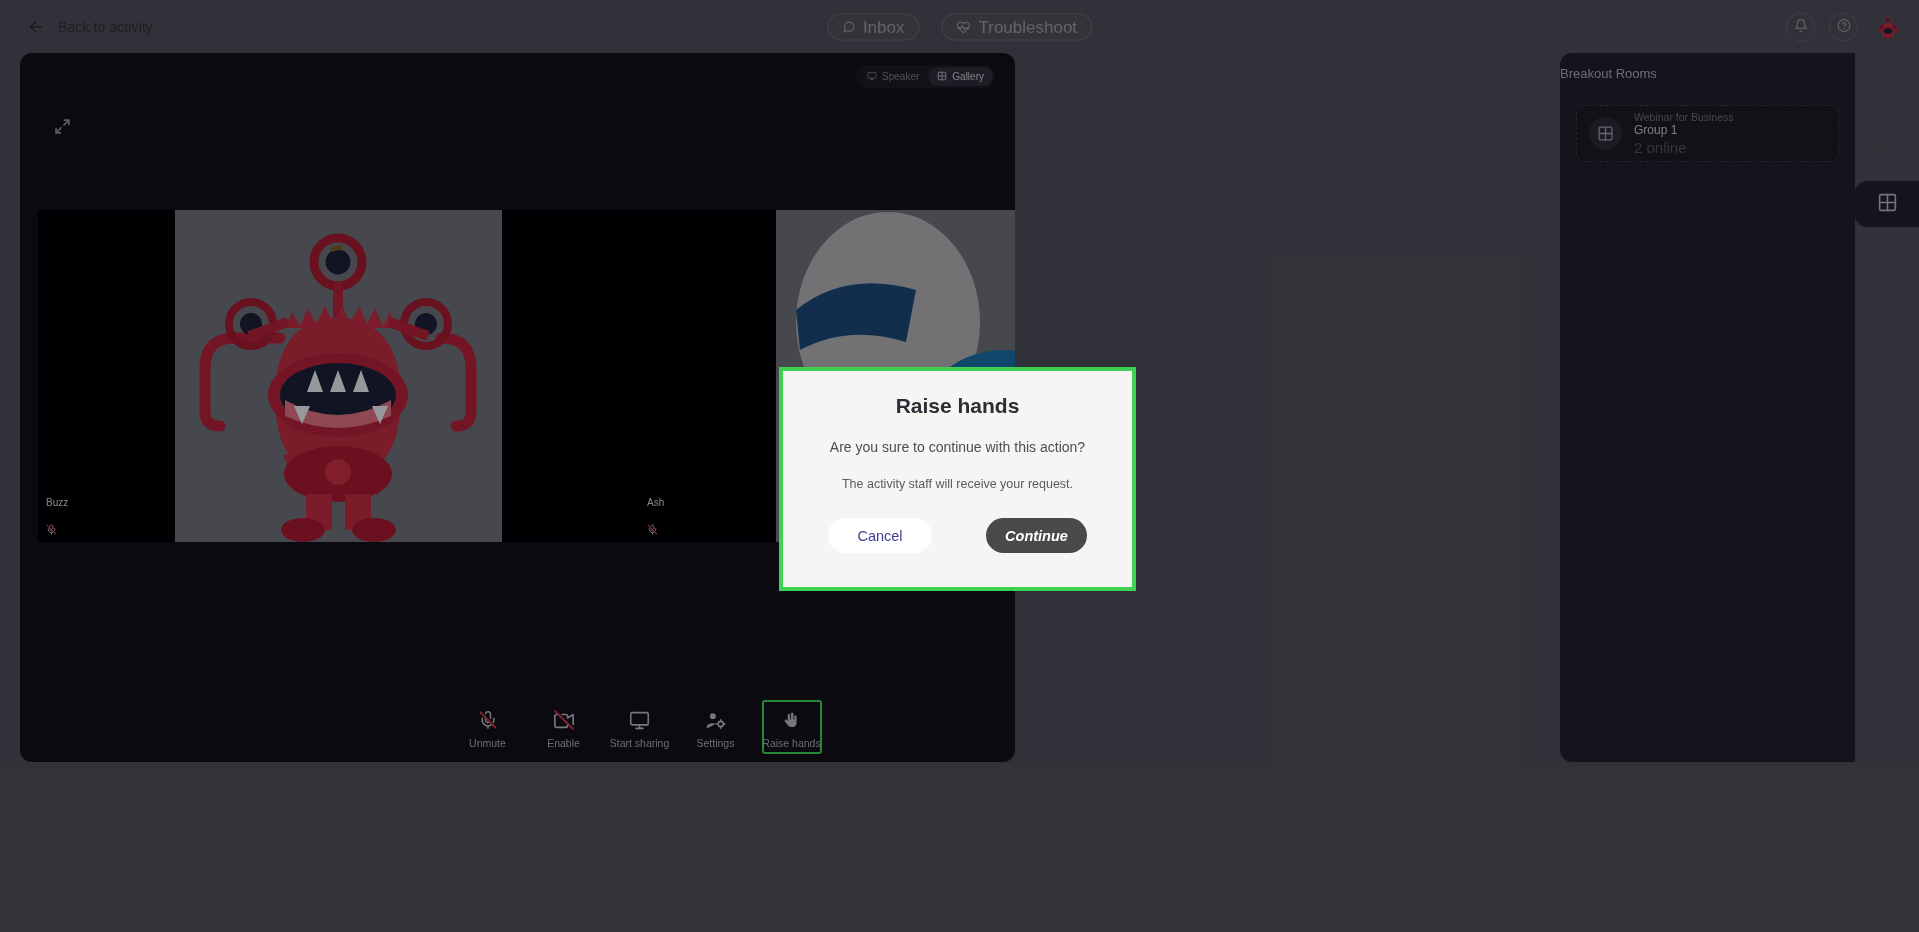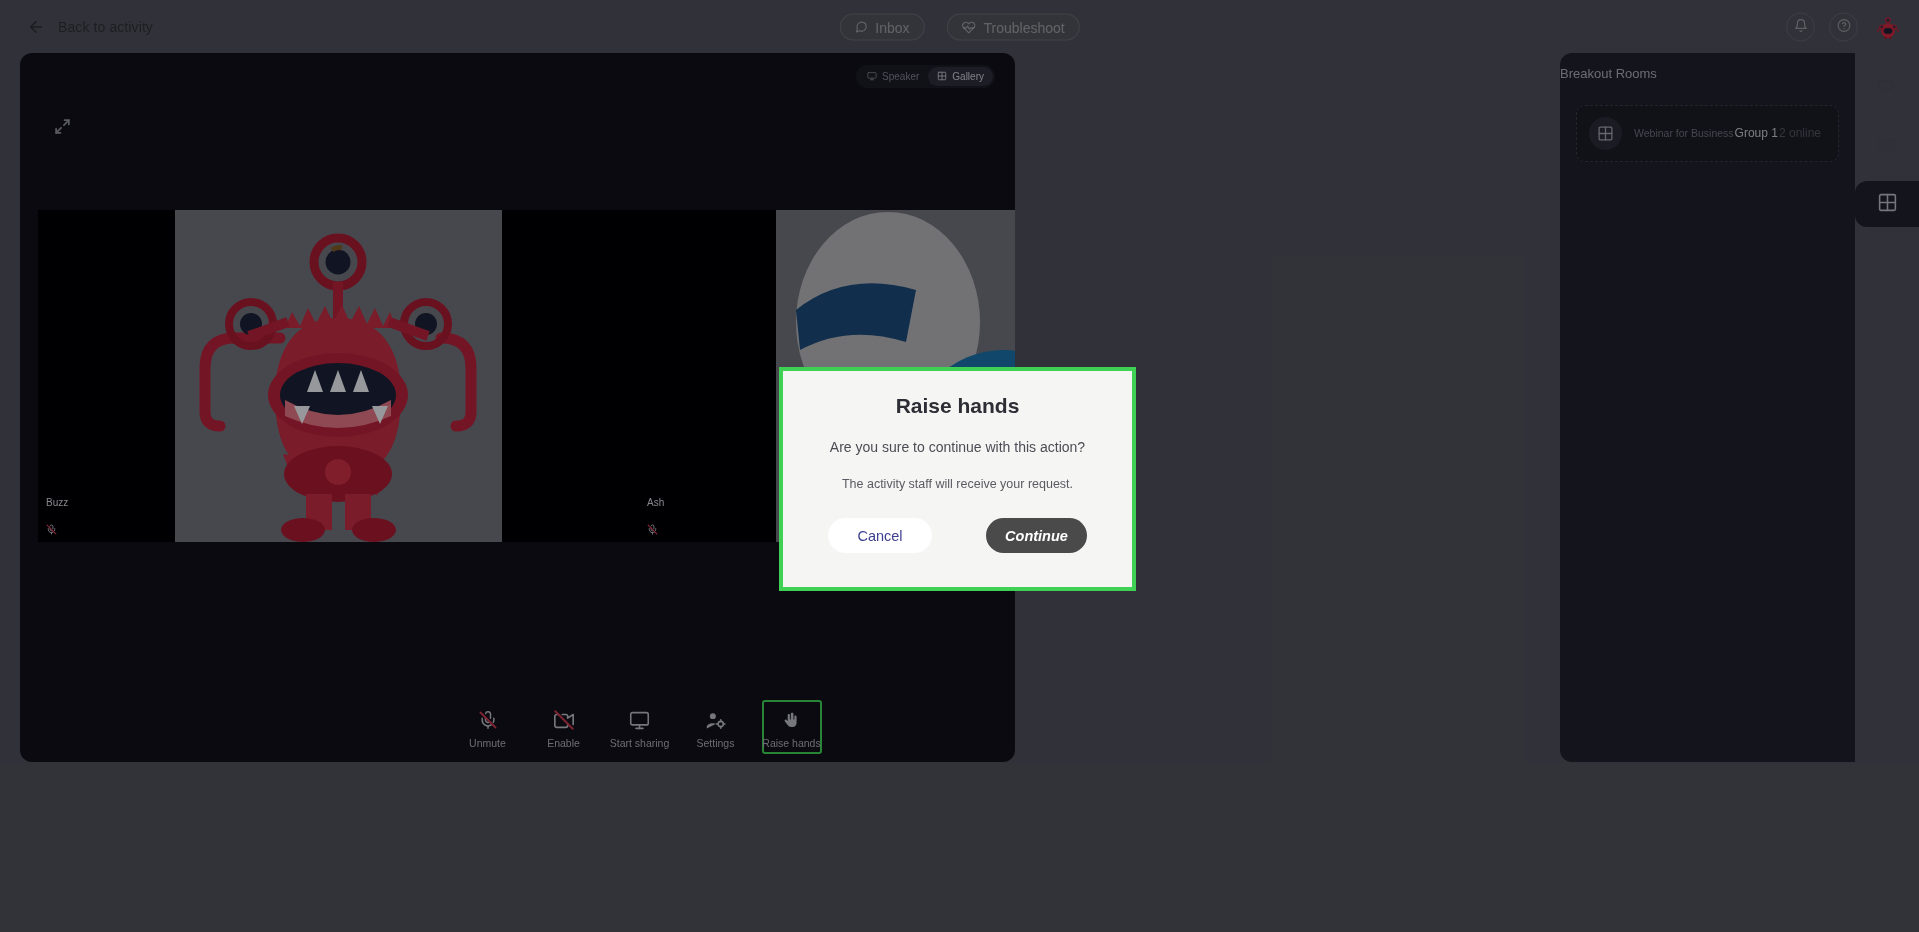--- a/index.html
+++ b/index.html
@@ -41,21 +41,21 @@
     transform: translate(-50%, -50%);
     display: flex; align-items: center; gap: 22px;
   }
   .pill {
     display: flex; align-items: center; gap: 8px;
     height: 27px;
     padding: 0 14px;
     border: 1px solid rgba(255,255,255,.13);
     border-radius: 14px;
     color: rgba(255,255,255,.42);
-    font-size: 14px;
+    font-size: 17px;
     cursor: pointer;
     background: rgba(255,255,255,.02);
   }
   .pill svg { display:block; }
   .topbar-right {
     position: absolute; right: 16px; top: 50%;
     transform: translateY(-50%);
     display: flex; align-items: center; gap: 14px;
   }
   .iconbtn {
@@ -202,24 +202,24 @@
     gap: 12px;
     cursor: pointer;
   }
   .room-ico {
     width: 33px; height: 33px; border-radius: 50%;
     background: #2a2b38;
     display: flex; align-items: center; justify-content: center;
     color: #9fa0ad;
     flex: 0 0 auto;
   }
-  .room-text { display: flex; flex-direction: row; gap: 1px; line-height: 1.15; }
+  .room-text { display: flex; flex-direction: column; gap: 1px; line-height: 1.15; }
   .room-sub { font-size: 10.5px; color: #6e6f7d; }
   .room-name { font-size: 12px; color: #c3c4cf; }
-  .room-online { font-size: 12px; color: #53545f; }
+  .room-online { font-size: 15px; color: #53545f; }
 
   .railbar {
     position: absolute;
     right: 0; top: 53px;
     width: 64px; height: 709px;
     display: flex; flex-direction: column; align-items: center;
     padding-top: 12px;
     gap: 12px;
   }
   .rail-btn {

